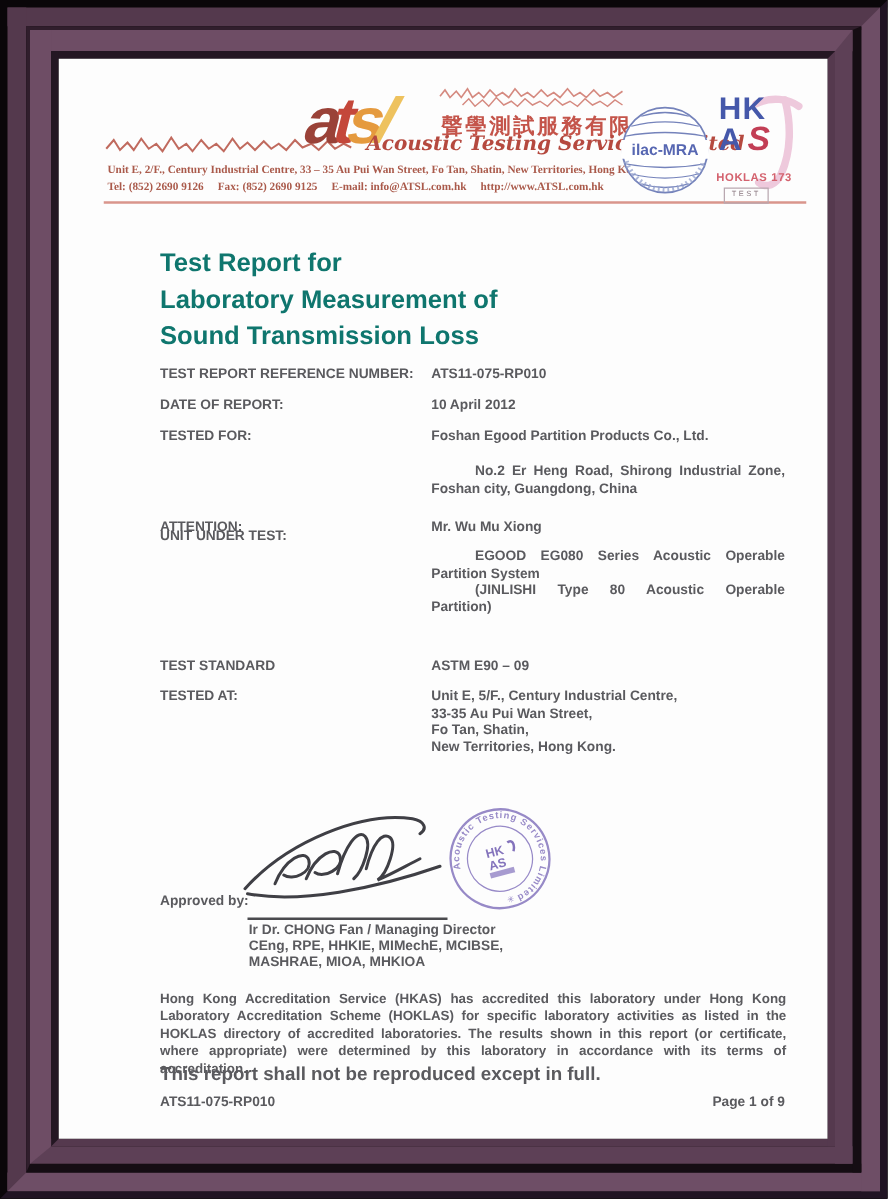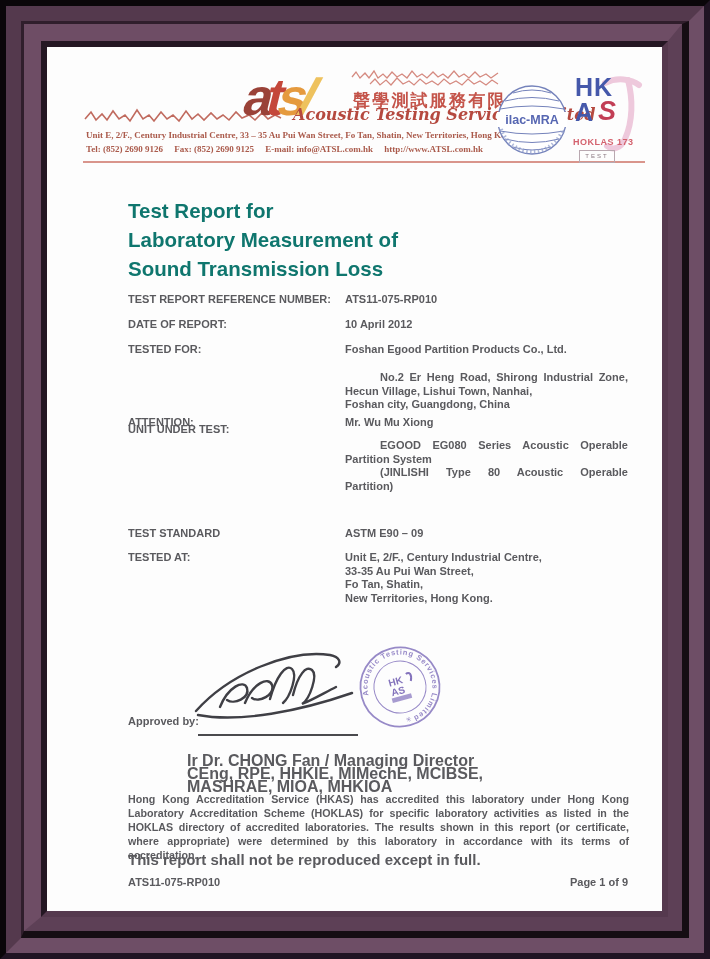--- a/index.html
+++ b/index.html
@@ -24,21 +24,21 @@
   .divider{left:36px;top:114px;width:562px;height:2px;background:#d9958c;}
   
   .title{left:81px;top:149px;font-size:20.5px;font-weight:bold;color:#0f766e;line-height:29px;}
   .lbl{left:81px;font-size:11px;font-weight:bold;color:#5a5a5e;white-space:nowrap;}
   .val{left:298px;width:283px;font-size:11px;font-weight:bold;color:#5a5a5e;}
   .mline{line-height:13.5px;}
   .jline{text-align:justify;text-align-last:justify;padding-left:35px;}
   
   .approved{left:81px;top:668px;font-size:11px;font-weight:bold;color:#5a5a5e;}
   .sigline{left:151px;top:687px;width:160px;border-top:2px solid #4a4a4e;}
-  .nameblock{left:140px;top:691px;font-size:16px;font-weight:bold;color:#5a5a5e;line-height:13.2px;white-space:nowrap;margin-top:16px;}
+  .nameblock{left:152px;top:691px;font-size:11px;font-weight:bold;color:#5a5a5e;line-height:13.2px;white-space:nowrap;}
   
   .para{left:81px;top:746px;width:501px;font-size:10.7px;font-weight:bold;color:#5a5a5e;line-height:13.9px;text-align:justify;}
   .repro{left:81px;top:804px;font-size:15px;font-weight:bold;color:#5a5a5e;}
   .docnum{left:81px;top:829px;font-size:11px;font-weight:bold;color:#5a5a5e;}
   .pagenum{left:431px;top:829px;width:150px;text-align:right;font-size:11px;font-weight:bold;color:#5a5a5e;}
   
   .hkas{left:524px;top:26px;width:78px;height:92px;}
   .hkas .hk{position:absolute;left:4px;top:0;font-size:25px;font-weight:bold;color:#4558aa;letter-spacing:1px;}
   .hkas .ha{position:absolute;left:4px;top:25px;font-size:25px;font-weight:bold;color:#4558aa;}
   .hkas .hs{position:absolute;left:27px;top:23px;font-size:27px;font-weight:bold;font-style:italic;color:#c23e55;}
@@ -108,41 +108,40 @@
   <div class="abs val" style="top:246px">ATS11-075-RP010</div>
 
   <div class="abs lbl" style="top:271px">DATE OF REPORT:</div>
   <div class="abs val" style="top:271px">10 April 2012</div>
 
   <div class="abs lbl" style="top:296px">TESTED FOR:</div>
   <div class="abs val" style="top:296px">Foshan Egood Partition Products Co., Ltd.</div>
 
   <div class="abs val mline" style="top:324px">
     <div class="jline">No.2 Er Heng Road, Shirong Industrial Zone,</div>
-    <div>Hecun Village, Lishui Town, Nanhai,</div>
     <div>Foshan city, Guangdong, China</div>
   </div>
 
   <div class="abs lbl" style="top:369px">ATTENTION:</div>
   <div class="abs val" style="top:369px">Mr. Wu Mu Xiong</div>
 
   <div class="abs lbl" style="top:376px">UNIT UNDER TEST:</div>
   <div class="abs val mline" style="top:392px">
     <div class="jline">EGOOD EG080 Series Acoustic Operable</div>
     <div>Partition System</div>
     <div class="jline">(JINLISHI Type 80 Acoustic Operable</div>
     <div>Partition)</div>
   </div>
 
   <div class="abs lbl" style="top:480px">TEST STANDARD</div>
   <div class="abs val" style="top:480px">ASTM E90 – 09</div>
 
   <div class="abs lbl" style="top:504px">TESTED AT:</div>
   <div class="abs val mline" style="top:504px">
-    <div>Unit E, 2/F., Century Industrial Centre,</div>
+    <div>Unit E, 5/F., Century Industrial Centre,</div>
     <div>33-35 Au Pui Wan Street,</div>
     <div>Fo Tan, Shatin,</div>
     <div>New Territories, Hong Kong.</div>
   </div>
 
   <svg class="abs" style="left:143px;top:596px" width="178" height="96" viewBox="0 0 178 96">
     <g fill="none" stroke="#3f3f45" stroke-width="2.4" stroke-linecap="round">
       <path d="M6,68 C40,30 100,6 140,12 C150,14 152,20 146,24"></path>
       <path d="M30,64 C38,44 54,36 57,45 C60,55 44,62 37,57"></path>
       <path d="M55,60 C63,40 79,33 82,42 C85,52 69,60 62,55"></path>

